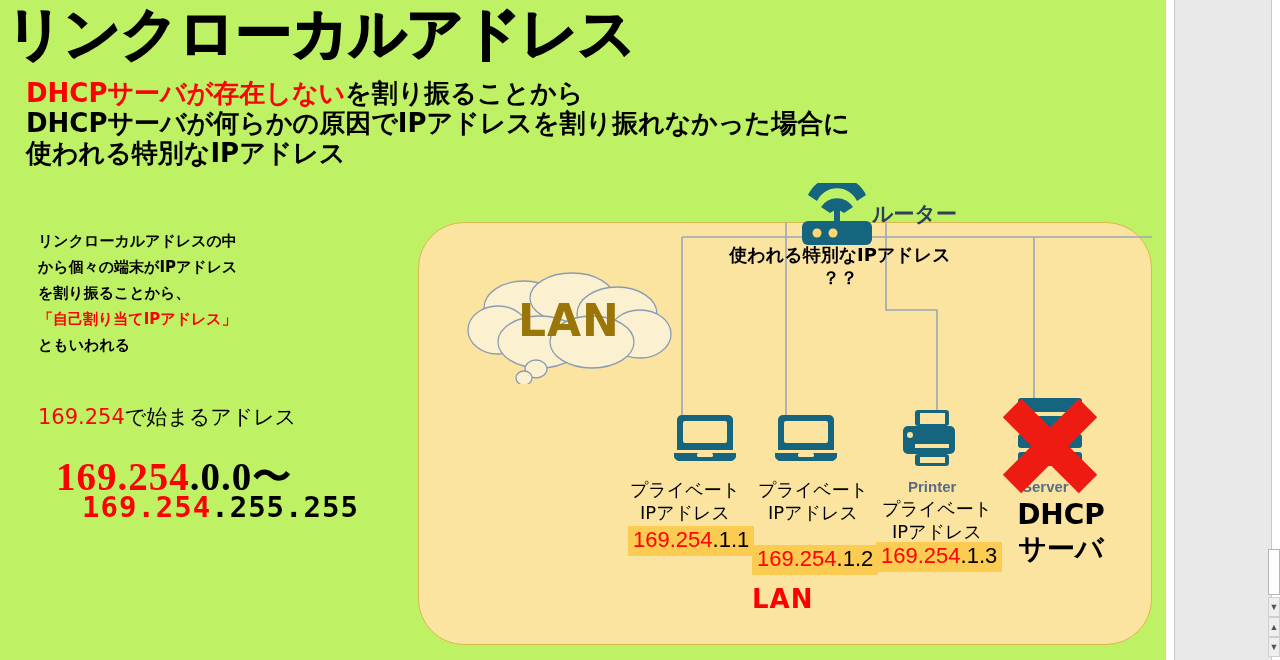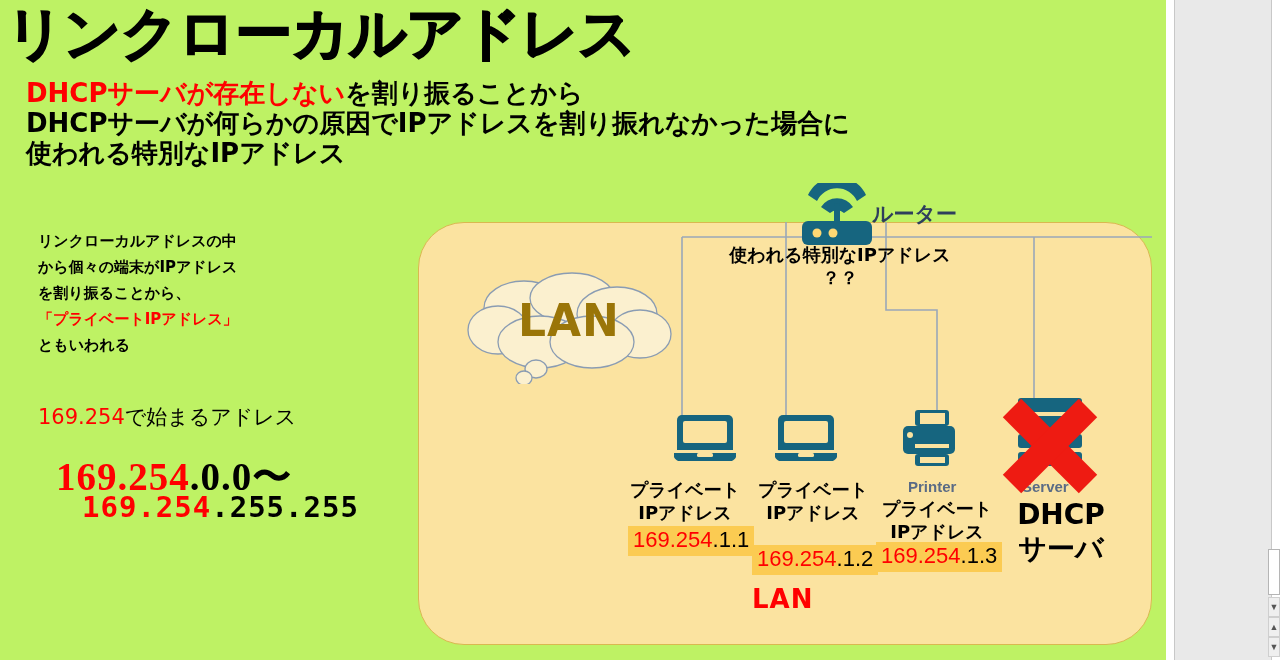--- a/index.html
+++ b/index.html
@@ -180,21 +180,21 @@
     top: 222px;
     width: 734px;
     height: 423px;
   }
   .dev-icon { position: absolute; }
   .dev-caption {
     position: absolute;
     text-align: center;
     font-family: "DejaVu Sans", sans-serif;
     font-size: 18px;
-    font-weight: 700;
+    font-weight: 400;
     line-height: 23px;
     color: #000000;
     white-space: nowrap;
   }
   .dev-caption .ln { display:block; }
   .ip-chip {
     position: absolute;
     background: #fbcb52;
     font-family: "Liberation Sans", sans-serif;
     font-size: 22px;
@@ -306,21 +306,21 @@
   <div id="lead">
     <span class="ln"><span class="red">DHCPサーバが存在しない</span><span>を割り振ることから</span></span>
     <span class="ln">DHCPサーバが何らかの原因でIPアドレスを割り振れなかった場合に</span>
     <span class="ln">使われる特別なIPアドレス</span>
   </div>
 
   <div id="leftnote">
     <span class="ln">リンクローカルアドレスの中</span>
     <span class="ln">から個々の端末がIPアドレス</span>
     <span class="ln">を割り振ることから、</span>
-    <span class="ln red">「プライベートIPアドレス」</span>
+    <span class="ln red">「自己割り当てIPアドレス」</span>
     <span class="ln">ともいわれる</span>
   </div>
 
   <div id="range-head">
     <span class="red">169.254</span><span>で始まるアドレス</span>
   </div>
 
   <div id="range-line1">
     <span class="red">169.254</span><span>.0.0〜</span>
   </div>

